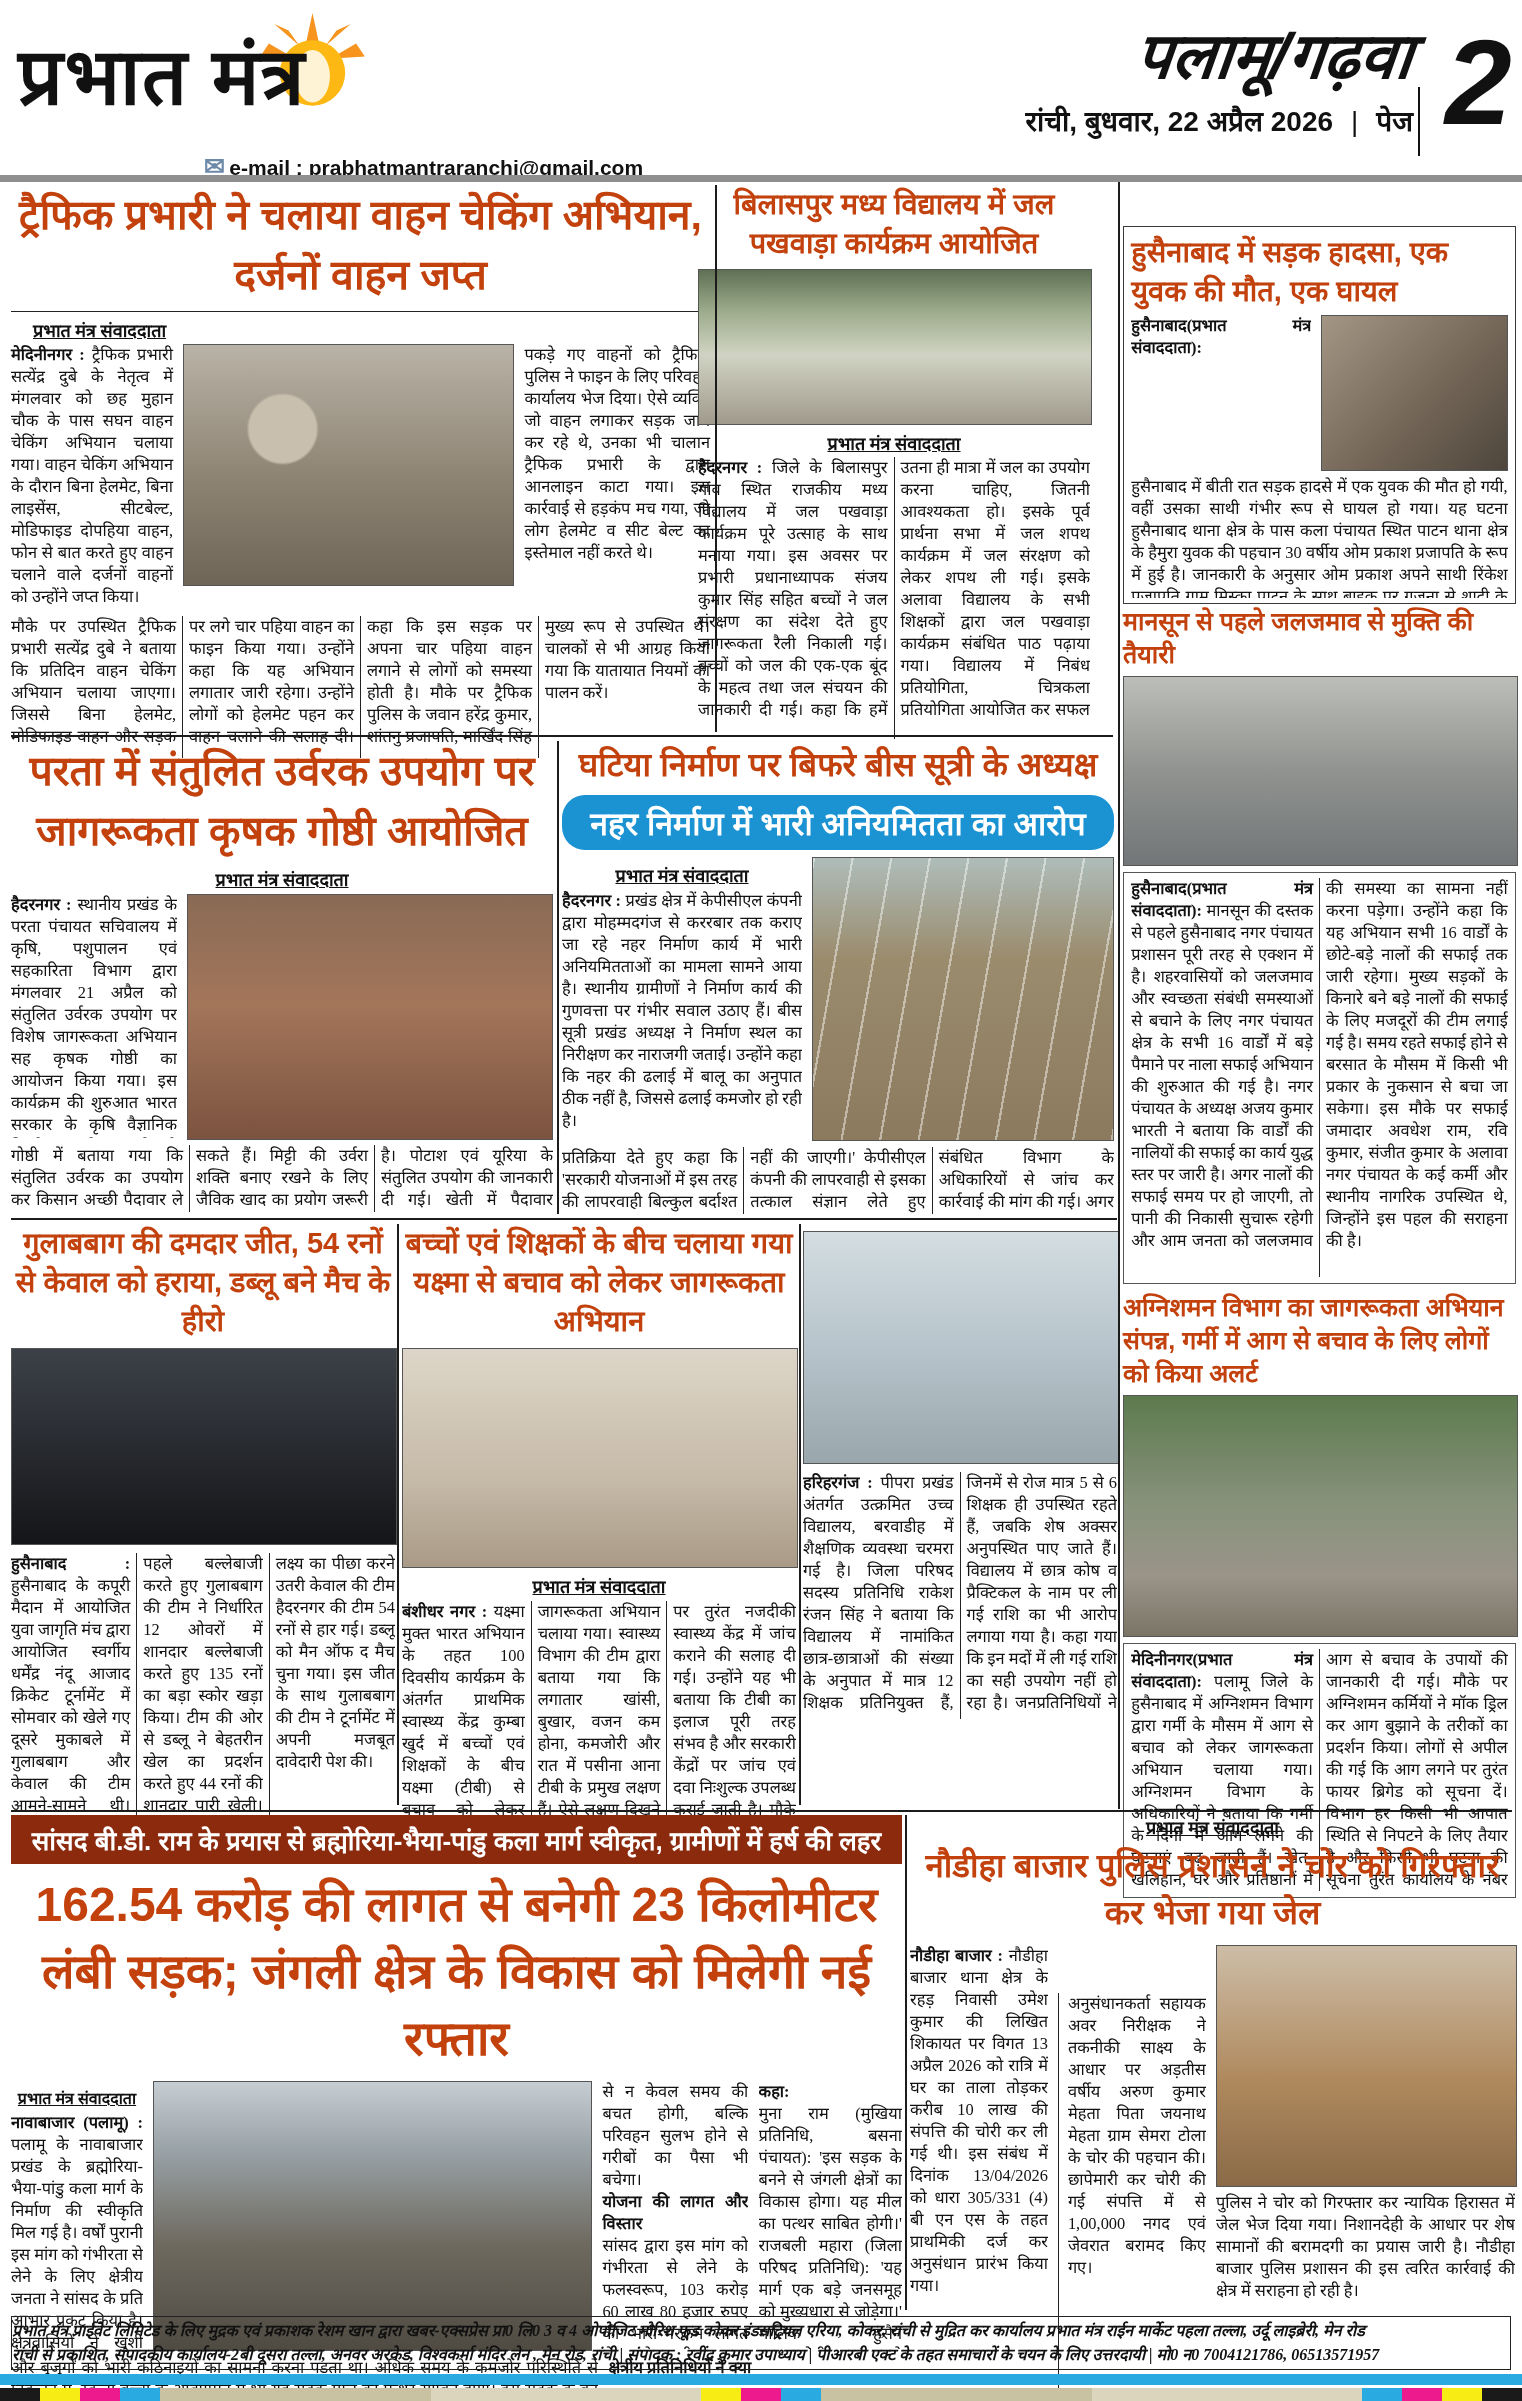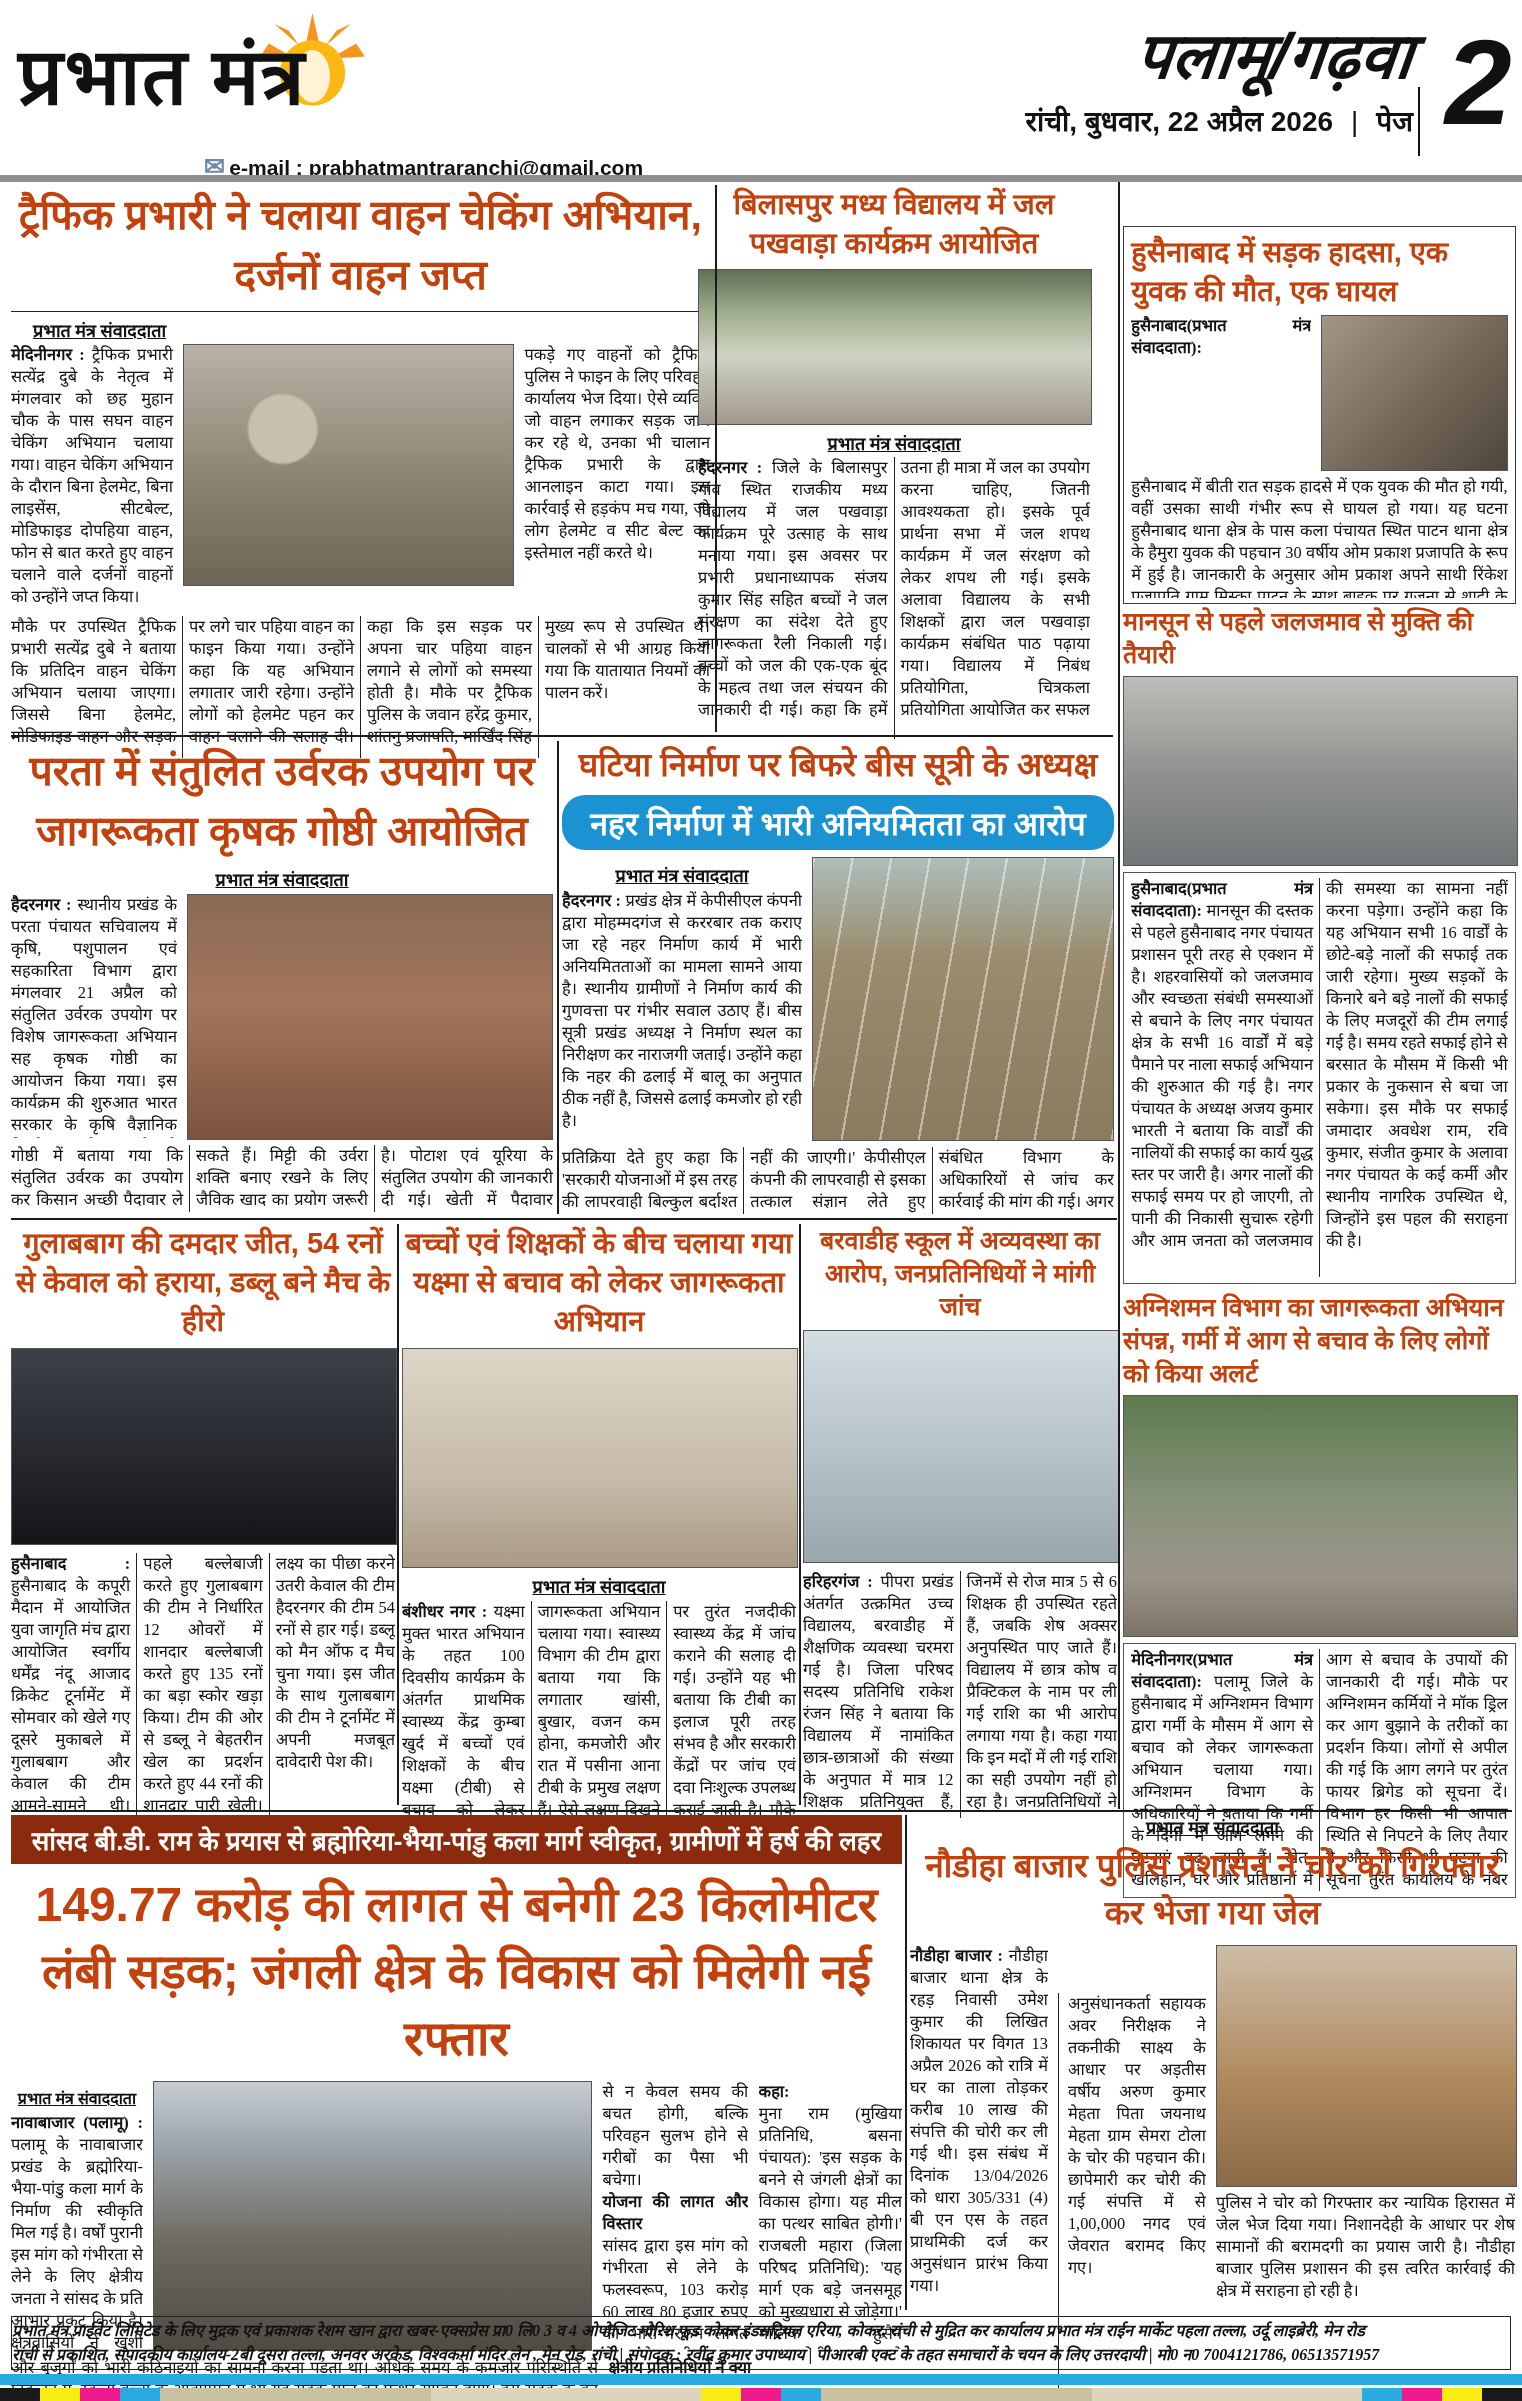--- a/index.html
+++ b/index.html
@@ -210,31 +210,30 @@
     <div class="hl h-md">बच्चों एवं शिक्षकों के बीच चलाया गया यक्ष्मा से बचाव को लेकर जागरूकता अभियान</div>
     <div class="photo ph-class" style="width:100%;height:218px;margin-top:7.3px;"></div>
     <div class="byline">प्रभात मंत्र संवाददाता</div>
     <div class="body-txt cols3" style="height:240px;overflow:hidden;">
       <span class="loc">बंशीधर नगर :</span>
       <span>यक्ष्मा मुक्त भारत अभियान के तहत 100 दिवसीय कार्यक्रम के अंतर्गत प्राथमिक स्वास्थ्य केंद्र कुम्बा खुर्द में बच्चों एवं शिक्षकों के बीच यक्ष्मा (टीबी) से बचाव को लेकर जागरूकता अभियान चलाया गया। स्वास्थ्य विभाग की टीम द्वारा बताया गया कि लगातार खांसी, बुखार, वजन कम होना, कमजोरी और रात में पसीना आना टीबी के प्रमुख लक्षण हैं। ऐसे लक्षण दिखने पर तुरंत नजदीकी स्वास्थ्य केंद्र में जांच कराने की सलाह दी गई। उन्होंने यह भी बताया कि टीबी का इलाज पूरी तरह संभव है और सरकारी केंद्रों पर जांच एवं दवा निःशुल्क उपलब्ध कराई जाती है। मौके पर सामुदायिक स्वास्थ्य अधिकारी (सीएचओ), शिक्षक भूपेंद्र प्रताप देव सहित विद्यालय के छात्र-छात्राएं उपस्थित थे।</span>
     </div>
   </div>
 
   <div class="abs" style="left:803px;top:1224px;width:314px;">
-    <div class="hl h-sm">बरवाडीह स्कूल में अव्यवस्था का आरोप, जनप्रतिनिधियों ने मांगी जांच</div>
     <div class="photo ph-barwadih" style="width:100%;height:231px;margin-top:7.3px;"></div>
     <div class="body-txt cols2" style="margin-top:7.3px;height:247px;overflow:hidden;">
       <span class="loc">हरिहरगंज :</span>
       <span>पीपरा प्रखंड अंतर्गत उत्क्रमित उच्च विद्यालय, बरवाडीह में शैक्षणिक व्यवस्था चरमरा गई है। जिला परिषद सदस्य प्रतिनिधि राकेश रंजन सिंह ने बताया कि विद्यालय में नामांकित छात्र-छात्राओं की संख्या के अनुपात में मात्र 12 शिक्षक प्रतिनियुक्त हैं, जिनमें से रोज मात्र 5 से 6 शिक्षक ही उपस्थित रहते हैं, जबकि शेष अक्सर अनुपस्थित पाए जाते हैं। विद्यालय में छात्र कोष व प्रैक्टिकल के नाम पर ली गई राशि का भी आरोप लगाया गया है। कहा गया कि इन मदों में ली गई राशि का सही उपयोग नहीं हो रहा है। जनप्रतिनिधियों ने विद्यालय की व्यवस्था की जांच कर दोषियों पर कार्रवाई की मांग की है।</span>
     </div>
   </div>
 
   <div class="abs" style="left:11px;top:1815px;width:891px;">
     <div class="strip">सांसद बी.डी. राम के प्रयास से ब्रह्मोरिया-भैया-पांडु कला मार्ग स्वीकृत, ग्रामीणों में हर्ष की लहर</div>
-    <div class="hl" style="font-size:48px;line-height:67px;margin-top:7.3px;">149.77 करोड़ की लागत से बनेगी 23 किलोमीटर लंबी सड़क; जंगली क्षेत्र के विकास को मिलेगी नई रफ्तार</div>
+    <div class="hl" style="font-size:48px;line-height:67px;margin-top:7.3px;">162.54 करोड़ की लागत से बनेगी 23 किलोमीटर लंबी सड़क; जंगली क्षेत्र के विकास को मिलेगी नई रफ्तार</div>
     <div class="flexrow" style="margin-top:8.7px;">
       <div style="width:132px;">
         <div class="byline" style="font-size:16px;">प्रभात मंत्र संवाददाता</div>
         <div class="body-txt" style="height:240px;overflow:hidden;">
           <span class="loc">नावाबाजार (पलामू) :</span>
           <span>पलामू के नावाबाजार प्रखंड के ब्रह्मोरिया-भैया-पांडु कला मार्ग के निर्माण की स्वीकृति मिल गई है। वर्षों पुरानी इस मांग को गंभीरता से लेने के लिए क्षेत्रीय जनता ने सांसद के प्रति आभार प्रकट किया है। क्षेत्रवासियों ने खुशी जताई है कि जंगली क्षेत्र से होकर गुजरने वाले इस मार्ग के बनने</span>
         </div>
       </div>
       <div class="photo ph-road" style="width:437px;height:268px;"></div>
       <div class="body-txt" style="width:146px;height:268px;overflow:hidden;">

